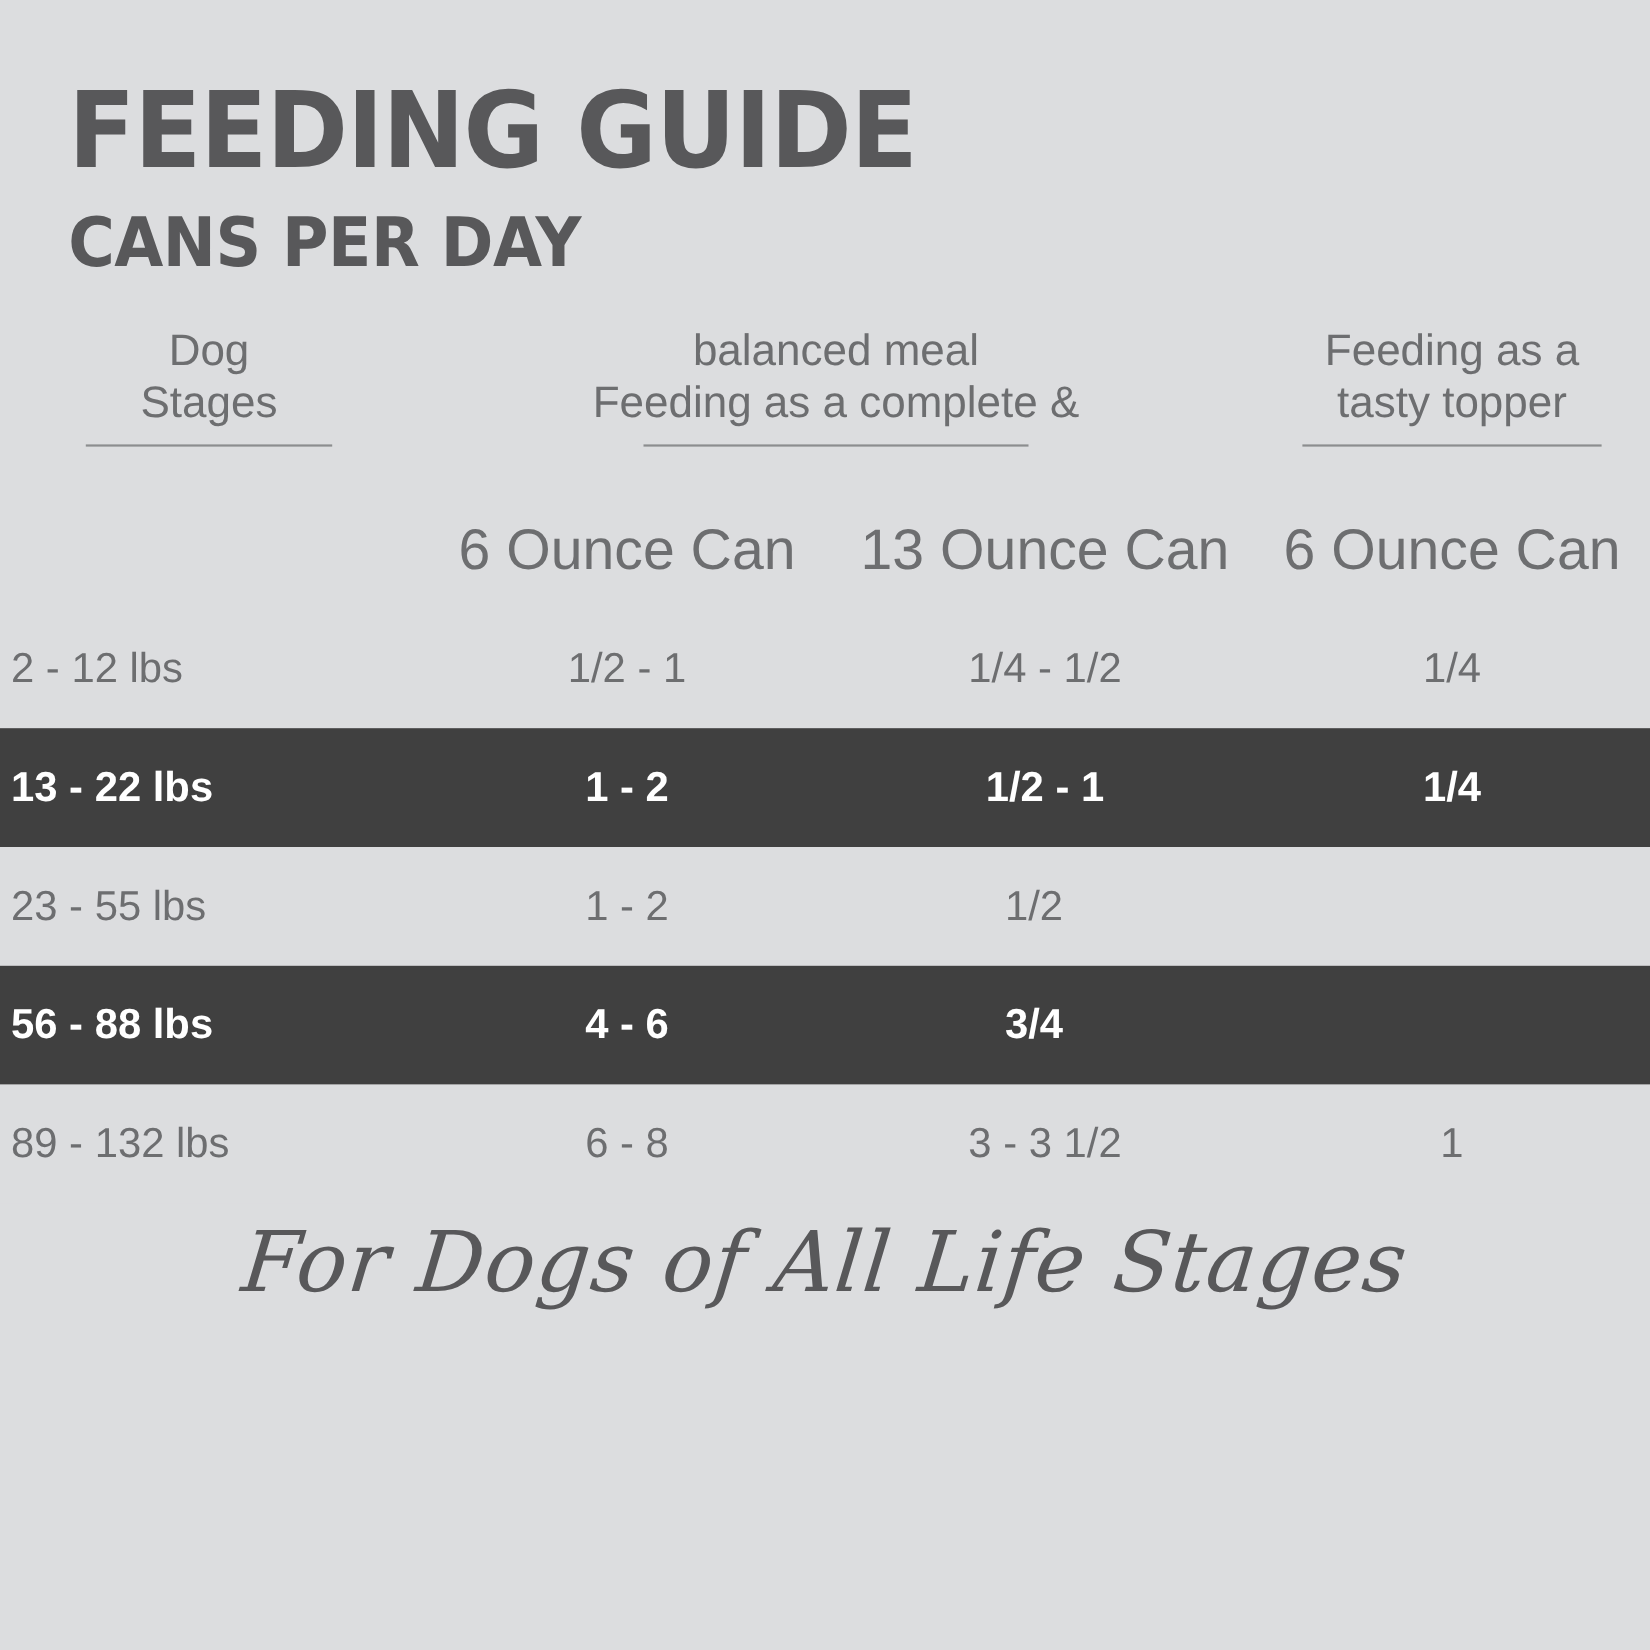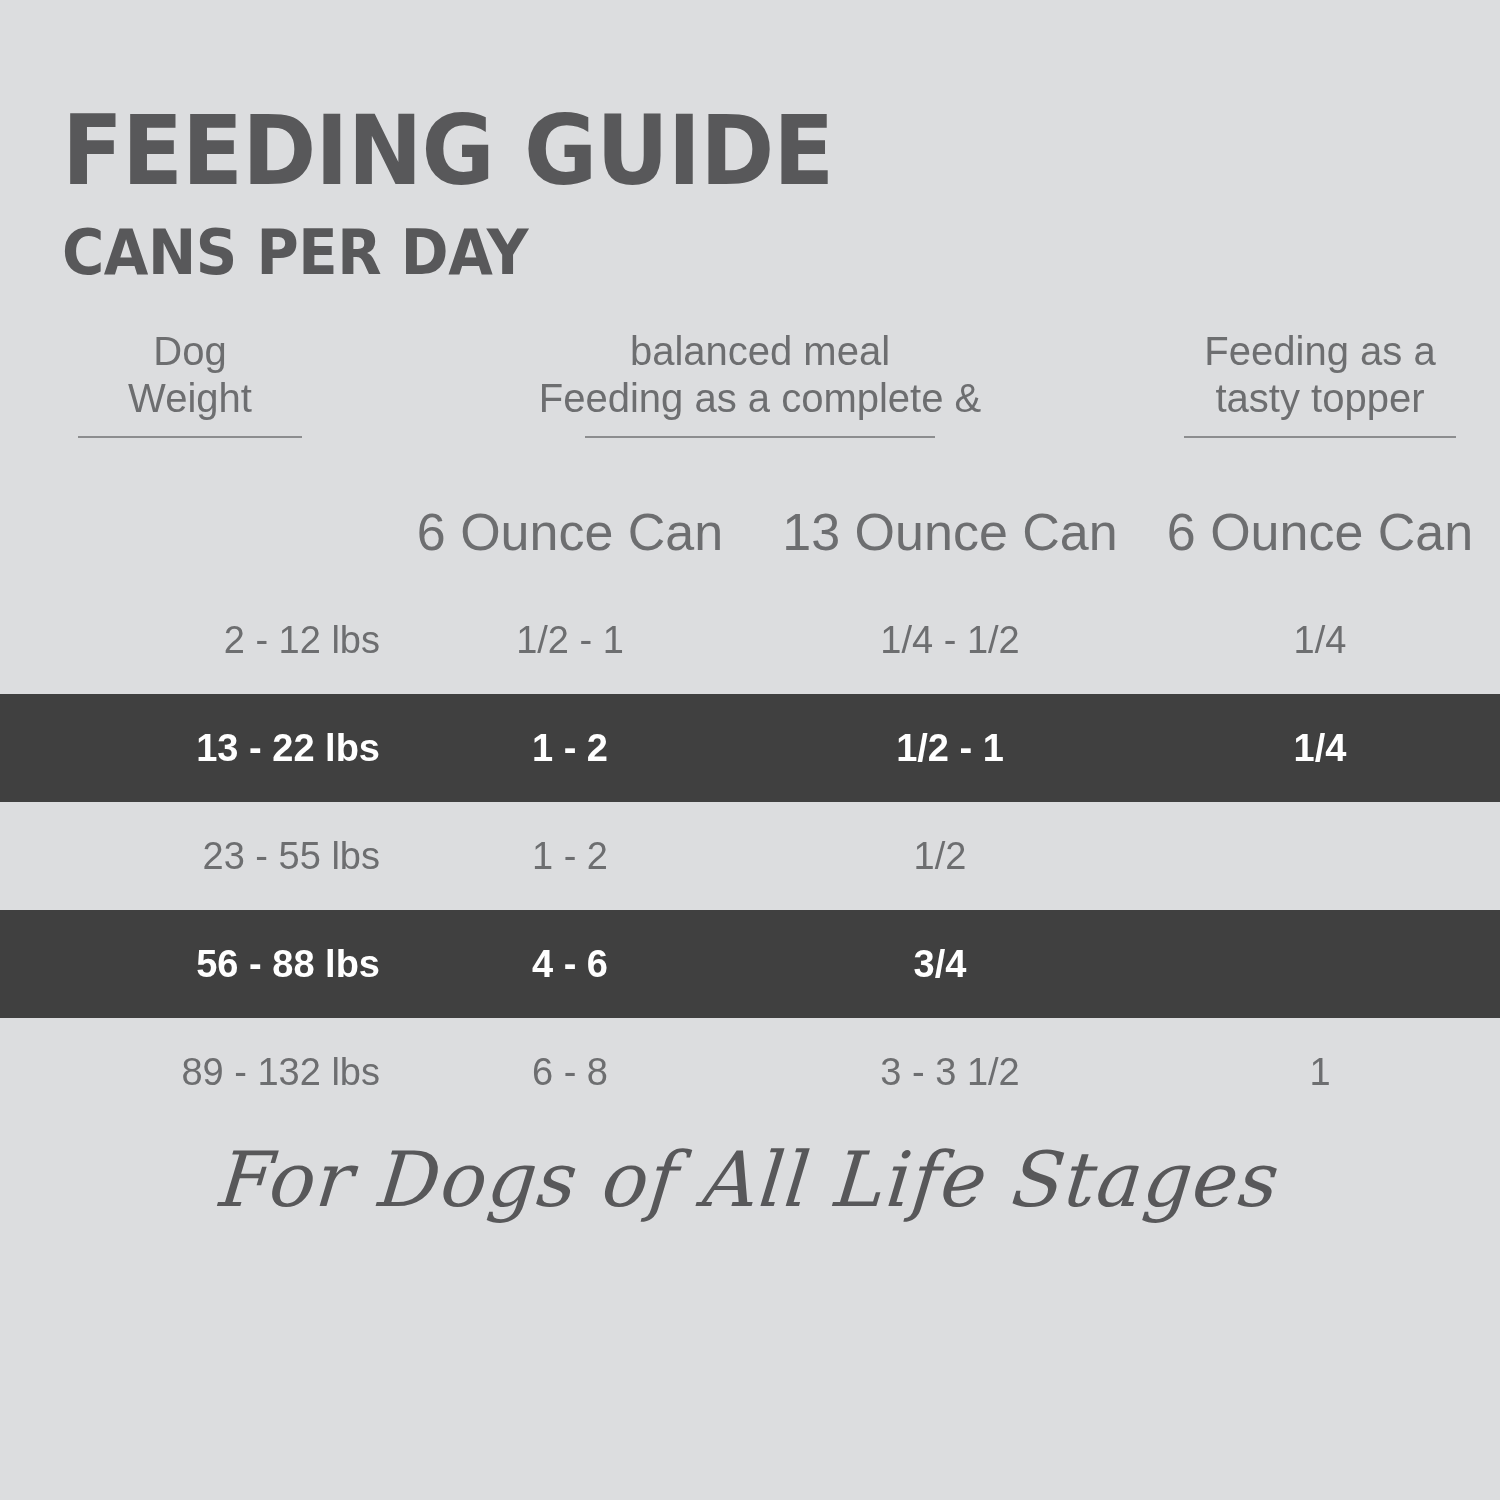--- a/index.html
+++ b/index.html
@@ -12,21 +12,20 @@
     background: #dcdddf;
     font-family: "Liberation Sans", sans-serif;
     overflow: hidden;
   }
   .page {
     position: relative;
     width: 1500px;
     height: 1248px;
     background: #dcdddf;
     box-sizing: border-box;
-    margin-top: 32px;
   }
 
   
   .title-block {
     padding: 72px 0 0 62px;
   }
   .title-main {
     font-family: "DejaVu Sans", sans-serif;
     font-weight: bold;
     font-size: 96px;
@@ -120,21 +119,21 @@
     background: #404040;
   }
   .data-row.dark .col {
     color: #ffffff;
     font-weight: bold;
   }
   .data-row.dark .c1 {
     font-weight: bold;
   }
   .data-row .c1 {
-    text-align: right;
+    text-align: left;
   }
 
   
   .footer {
     position: absolute;
     left: 0;
     right: 0;
     bottom: 56px;
     text-align: center;
     font-family: "DejaVu Serif", serif;
@@ -154,21 +153,21 @@
     <div class="title-main">FEEDING GUIDE</div>
     <div class="title-sub">CANS PER DAY</div>
   </div>
 
   <div class="table">
 
     <div class="header-row">
       <div class="hgroup hg1">
         <div class="htext">
           <div>Dog</div>
-          <div>Weight</div>
+          <div>Stages</div>
         </div>
         <div class="rule"></div>
       </div>
       <div class="hgroup hg2">
         <div class="htext">
           <div>balanced meal</div>
           <div>Feeding as a complete &amp;</div>
         </div>
         <div class="rule"></div>
       </div>

